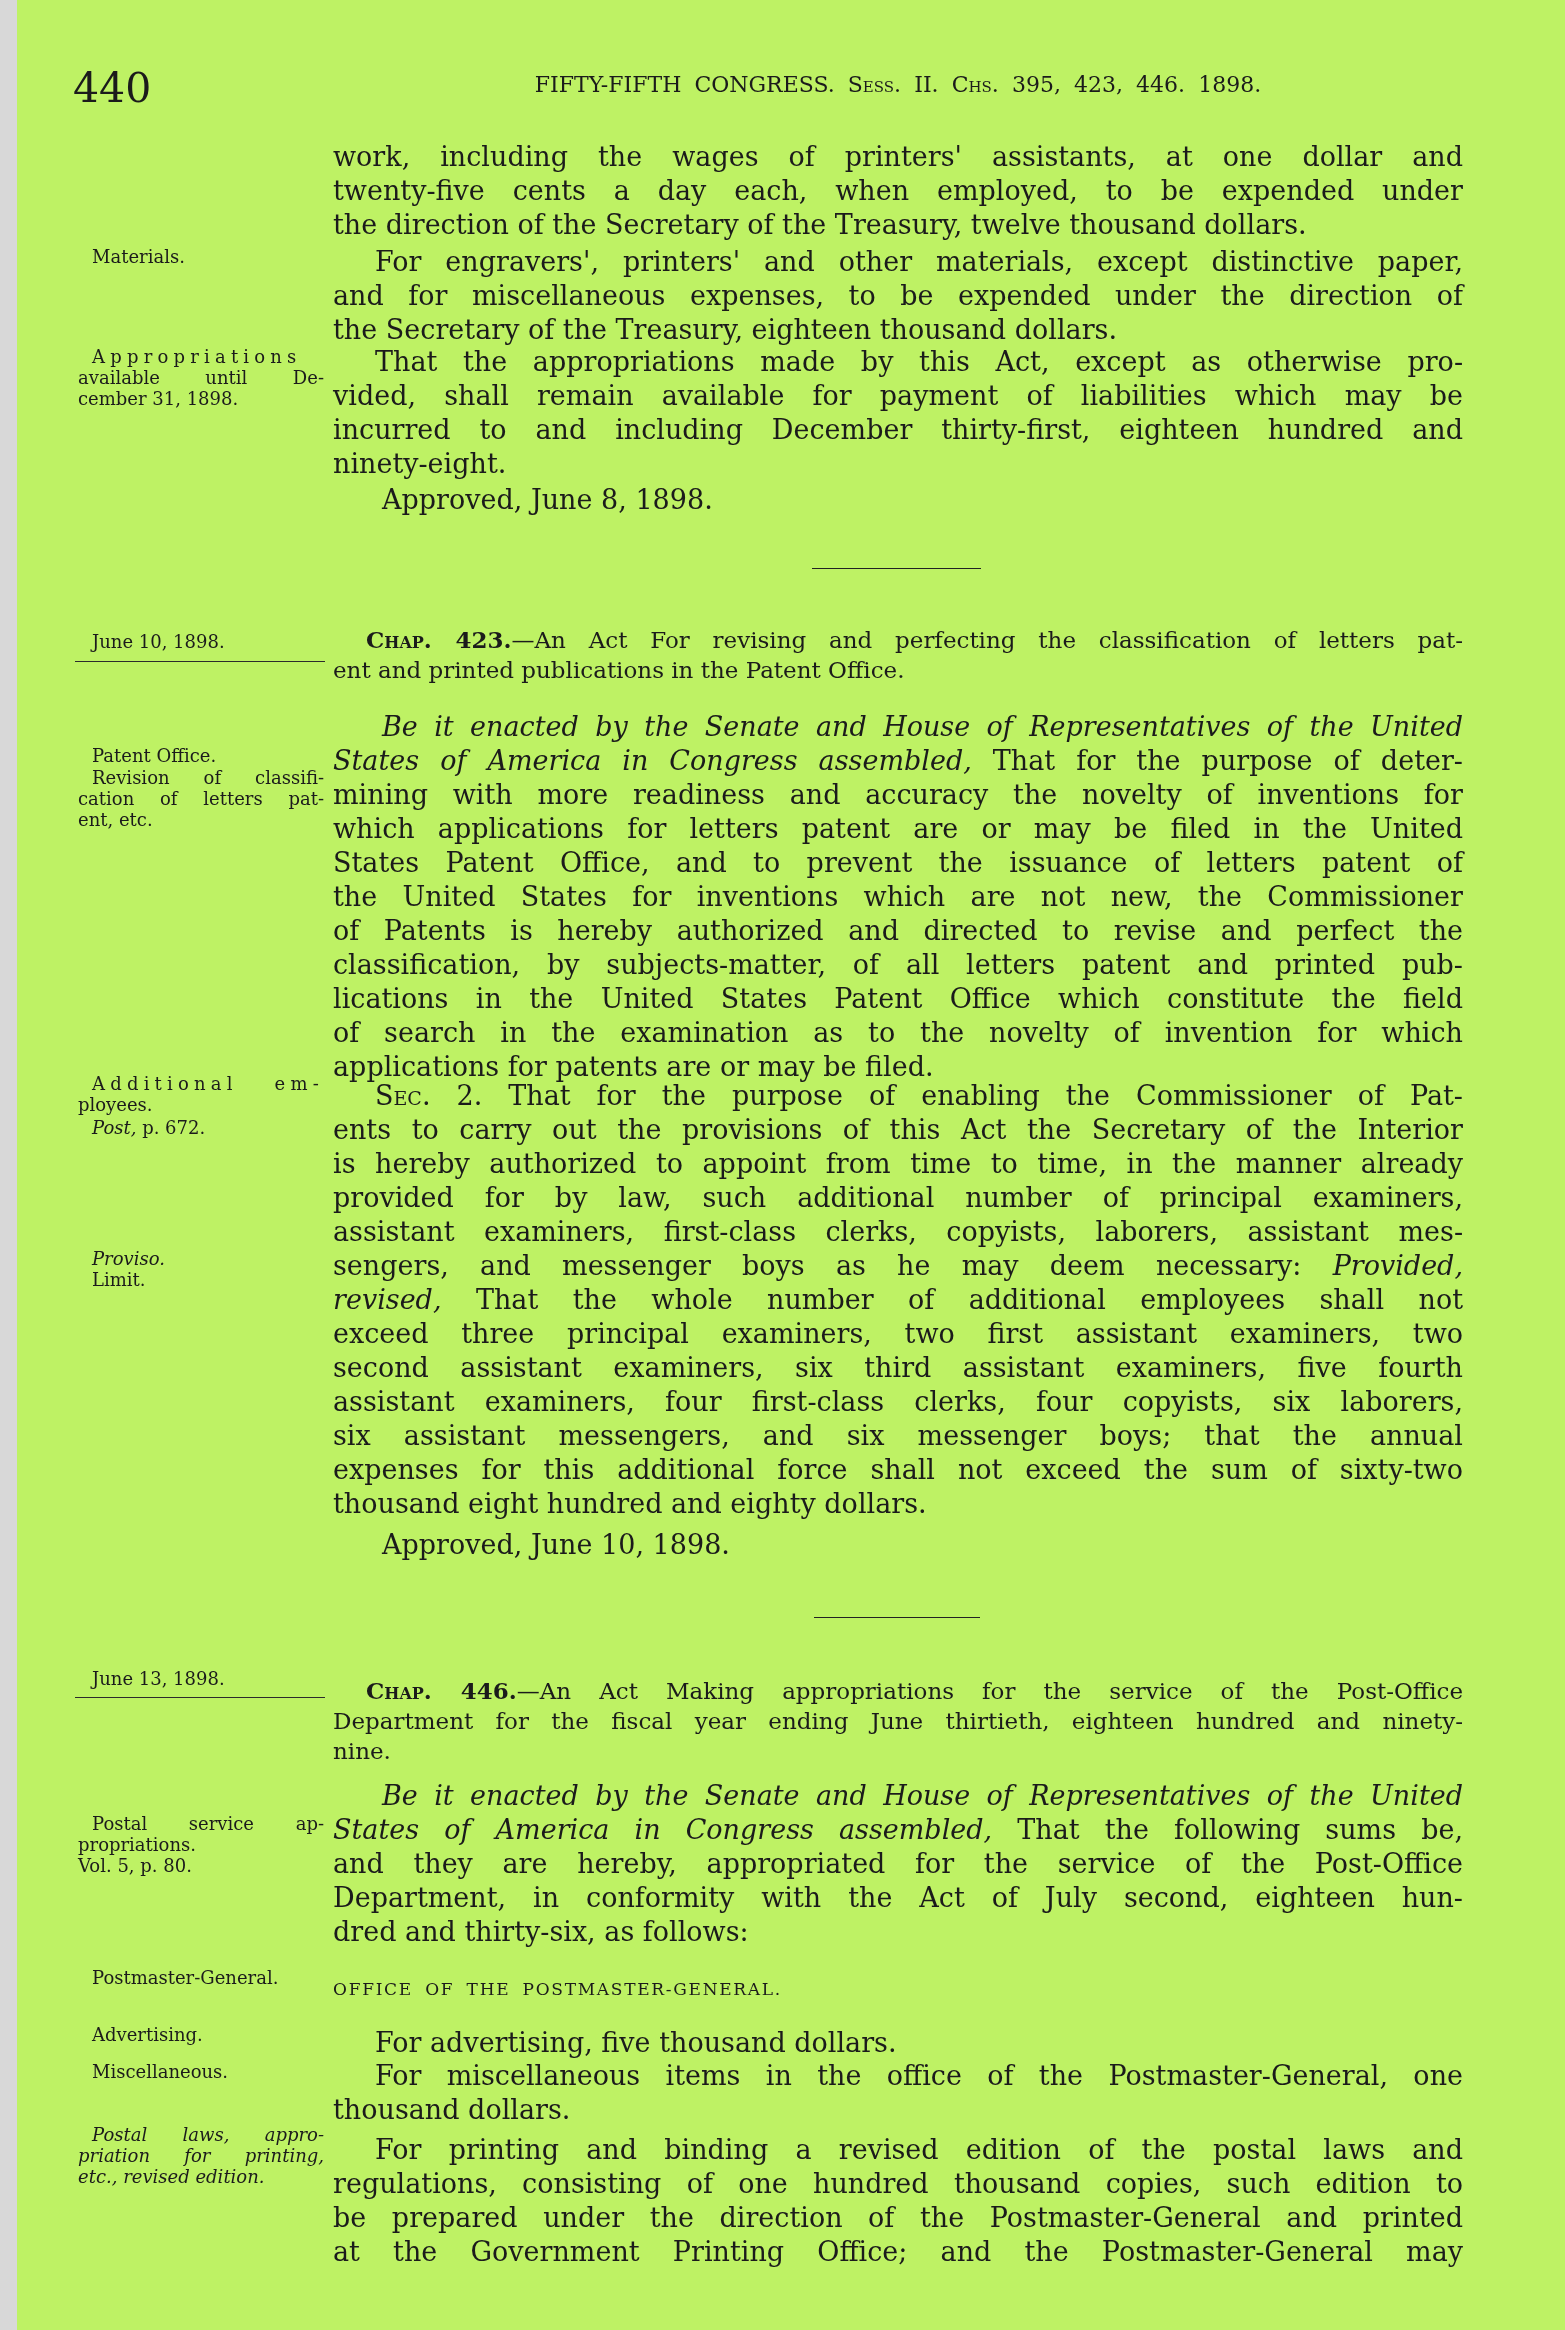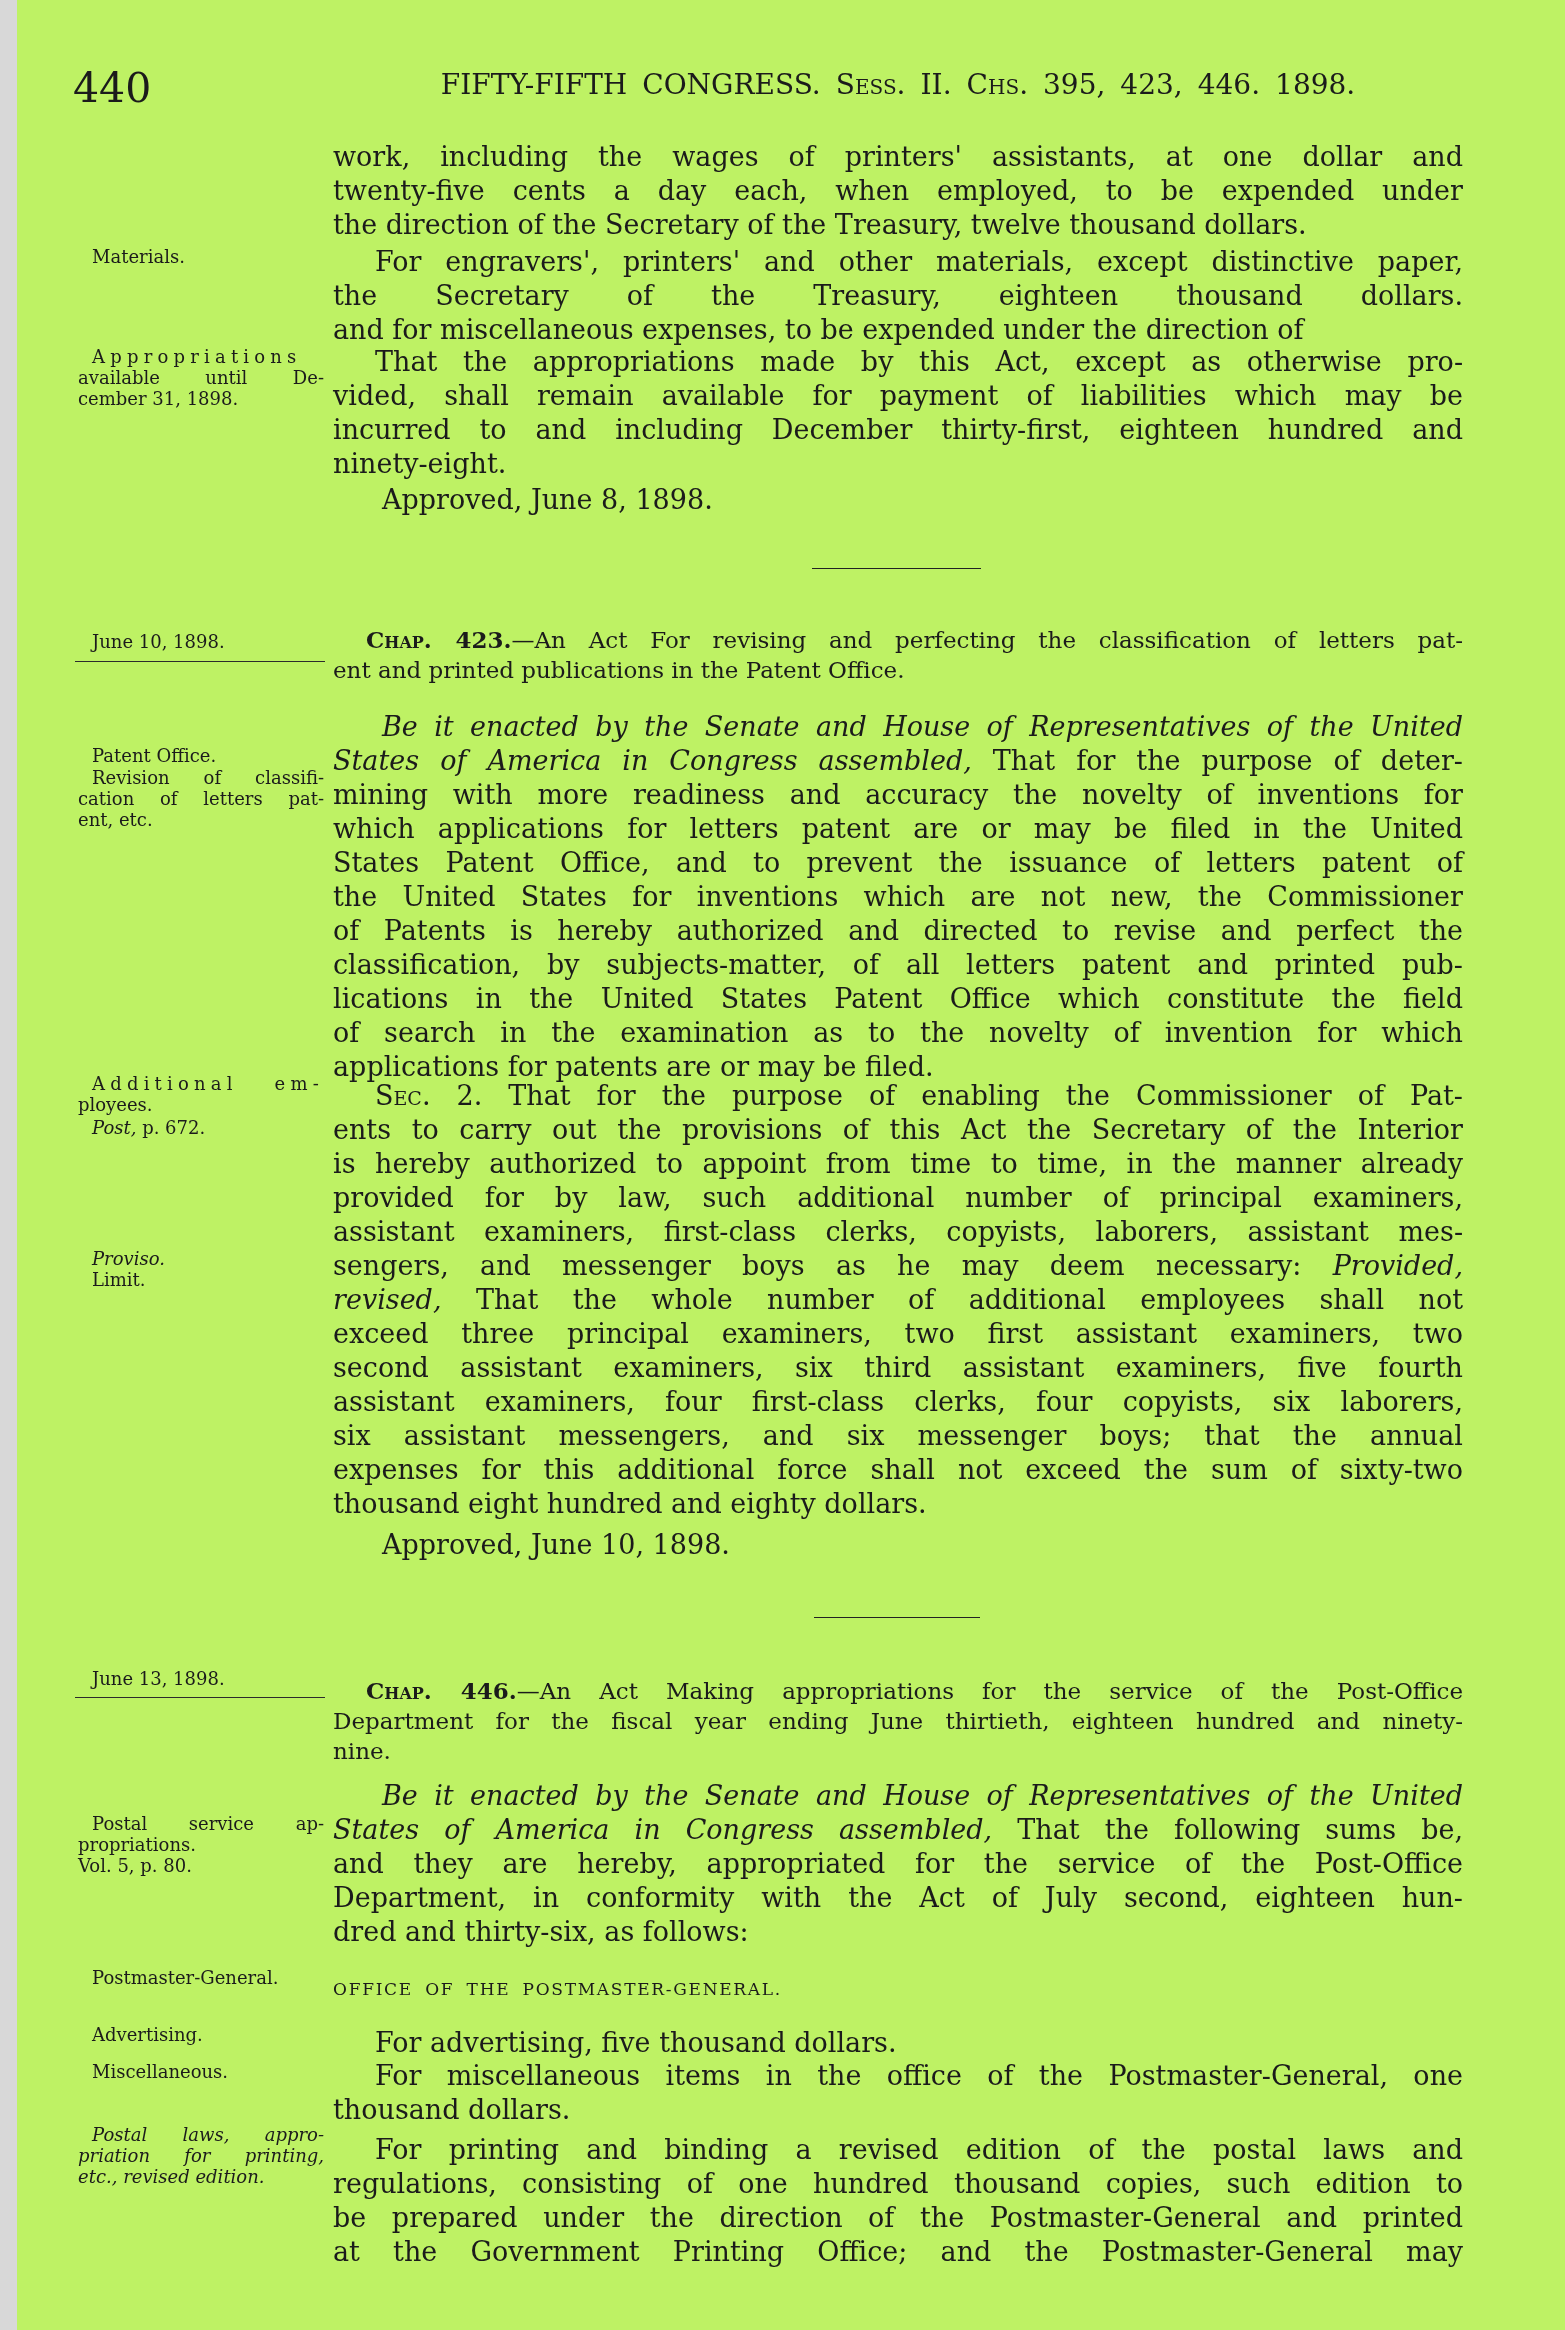--- a/index.html
+++ b/index.html
@@ -23,21 +23,21 @@
   .indent .line:first-child{text-indent:42px;}
   .indent-md .line:first-child{text-indent:33px;}
   .indent-lg .line:first-child{text-indent:49px;}
   .center-line .line{text-align:center;text-align-last:center;text-indent:0;}
   
   .note{left:61px;width:246px;font-size:18px;line-height:21px;}
   .note .line:first-child{text-indent:14px;}
   .note-date .line{text-align:center;text-align-last:center;text-indent:0;}
   
   .page-number{font-size:41px;line-height:44px;}
-  .running-header{font-size:28px;line-height:38px;word-spacing:6.1px;}
+  .running-header{font-size:22px;line-height:38px;word-spacing:6.1px;}
   .running-header .line{text-align:center;text-align-last:center;}
   
   .i{font-style:italic;}
   .sc{font-variant:small-caps;}
   .b{font-weight:bold;}
   .sp{letter-spacing:5.2px;}
   .office-heading{font-size:17px;line-height:30px;letter-spacing:1.7px;word-spacing:5.2px;}
   
   .rule{height:0;border-top:1.7px solid #2b2b2b;}
   .divider{height:0;border-top:1.7px solid #222222;}
@@ -56,22 +56,22 @@
       <div class="line"><span>work, including the wages of printers' assistants, at one dollar and</span></div>
       <div class="line"><span>twenty-five cents a day each, when employed, to be expended under</span></div>
       <div class="line"><span>the direction of the Secretary of the Treasury, twelve thousand dollars.</span></div>
     </div>
 
   <div class="abs note para" style="top:246px;">
       <div class="line"><span>Materials.</span></div>
     </div>
   <div class="abs body-col body-text para indent" style="top:245px;">
       <div class="line"><span>For engravers', printers' and other materials, except distinctive paper,</span></div>
+      <div class="line"><span>and for miscellaneous expenses, to be expended under the direction of</span></div>
       <div class="line"><span>the Secretary of the Treasury, eighteen thousand dollars.</span></div>
-      <div class="line"><span>and for miscellaneous expenses, to be expended under the direction of</span></div>
     </div>
 
   <div class="abs note para" style="top:346px;">
       <div class="line"><span class="sp">Appropriations</span></div>
       <div class="line"><span>available until De-</span></div>
       <div class="line"><span>cember 31, 1898.</span></div>
     </div>
   <div class="abs body-col body-text para indent" style="top:345px;">
       <div class="line"><span>That the appropriations made by this Act, except as otherwise pro-</span></div>
       <div class="line"><span>vided, shall remain available for payment of liabilities which may be</span></div>

